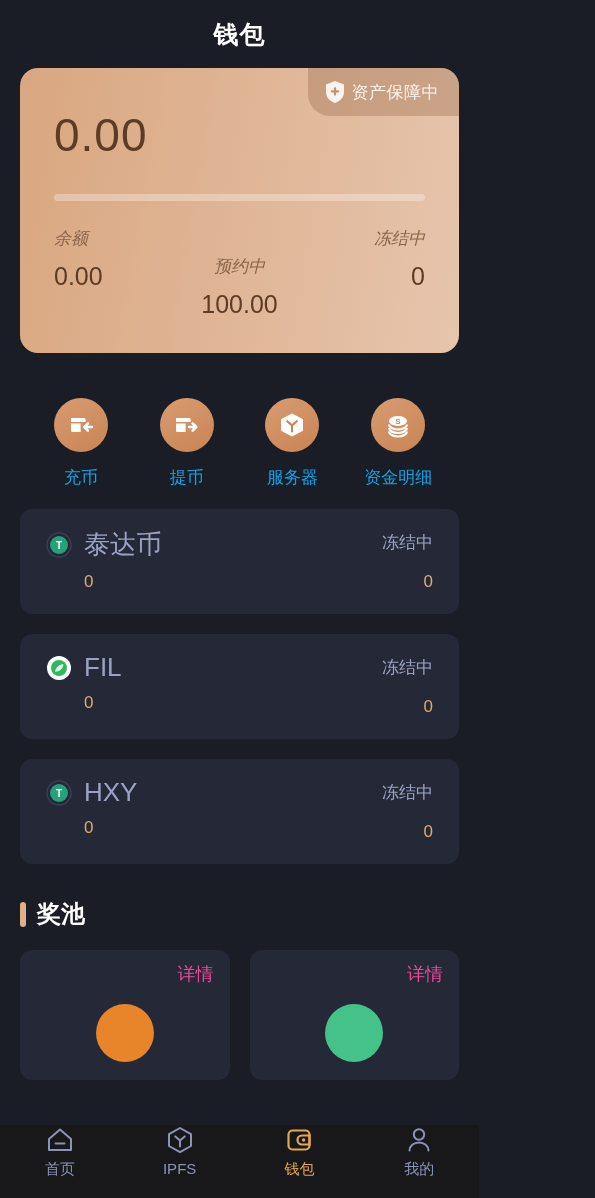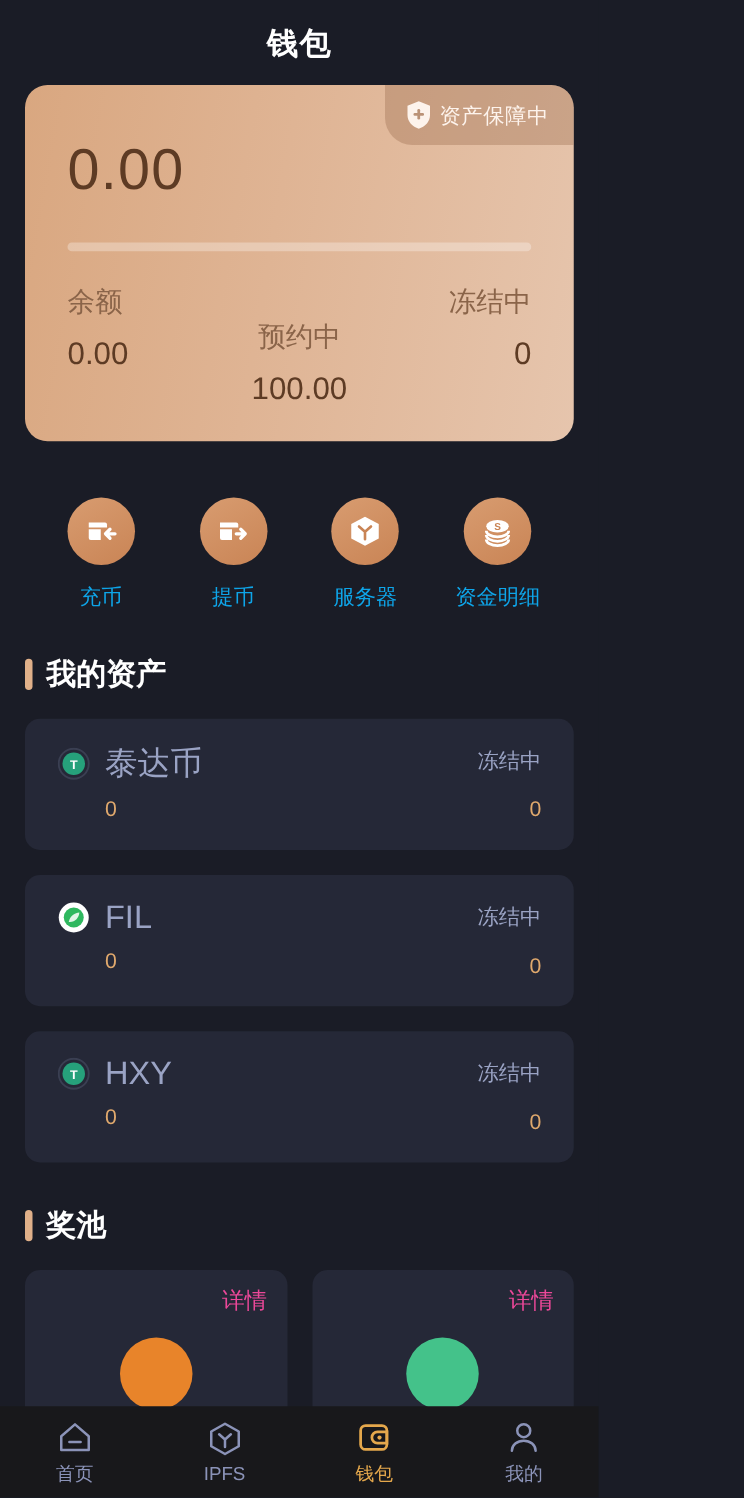--- a/index.html
+++ b/index.html
@@ -70,21 +70,21 @@
   }
 
   .bal-stats {
     margin-top: 26px;
     padding: 0 34px;
     display: flex;
   }
   .stat { flex: 1; }
   .stat.mid { text-align: center; margin-top: 28px; }
   .stat.end { text-align: right; }
-  .stat-label { color: #8a6449; font-size: 22px; }
+  .stat-label { color: #8a6449; font-size: 17px; font-style: italic; }
   .stat-value { margin-top: 12px; color: #5d3b24; font-size: 25px; font-weight: 300; }
 
   
   .actions {
     margin-top: 45px;
     padding: 0 28px;
     display: flex;
   }
   .action { flex: 1; display: flex; flex-direction: column; align-items: center; cursor: pointer; }
   .action-circle {
@@ -147,21 +147,21 @@
     top: 54px;
     width: 58px; height: 58px;
     border-radius: 50%;
   }
 
   
   .bottom-nav {
     position: absolute; left: 0; right: 0; bottom: 0;
     height: 73px;
     background: #18181b;
-    display: flex; align-items: center;
+    display: flex; align-items: flex-start;
   }
   .nav-item {
     flex: 1;
     display: flex; flex-direction: column; align-items: center; gap: 5px;
     cursor: pointer;
   }
   .nav-label { font-size: 15px; color: #8b93b8; }
   .nav-item.active .nav-label { color: #e5a84c; }
   .nav-ic { width: 30px; height: 30px; display: block; }
 </style>
@@ -250,24 +250,20 @@
           <text x="15" y="14" font-size="8" font-weight="bold" fill="#c98455" text-anchor="middle" font-family="Liberation Sans, sans-serif">S</text>
           <path d="M6 14.5 a9 5 0 0 0 18 0" fill="none" stroke="#fff" stroke-width="2.2"></path>
           <path d="M6 18 a9 5 0 0 0 18 0" fill="none" stroke="#fff" stroke-width="2.2"></path>
           <path d="M6 21.5 a9 5 0 0 0 18 0" fill="none" stroke="#fff" stroke-width="2.2"></path>
         </svg>
       </div>
       <div class="action-label">资金明细</div>
     </div>
   </div>
 
-  <div class="section-head">
-    <div class="sec-bar"></div>
-    <div class="sec-title">我的资产</div>
-  </div>
 
   <div class="asset-card">
     <div class="asset-left">
       <div class="asset-name-row">
         <span>
           <svg class="coin-ic" viewBox="0 0 26 26">
             <circle cx="13" cy="13" r="12" fill="none" stroke="#3a3f52" stroke-width="1.5"></circle>
             <circle cx="13" cy="13" r="9" fill="#26a17b"></circle>
             <text x="13" y="17" font-size="10" font-weight="bold" fill="#fff" text-anchor="middle" font-family="Liberation Sans, sans-serif">T</text>
           </svg>

